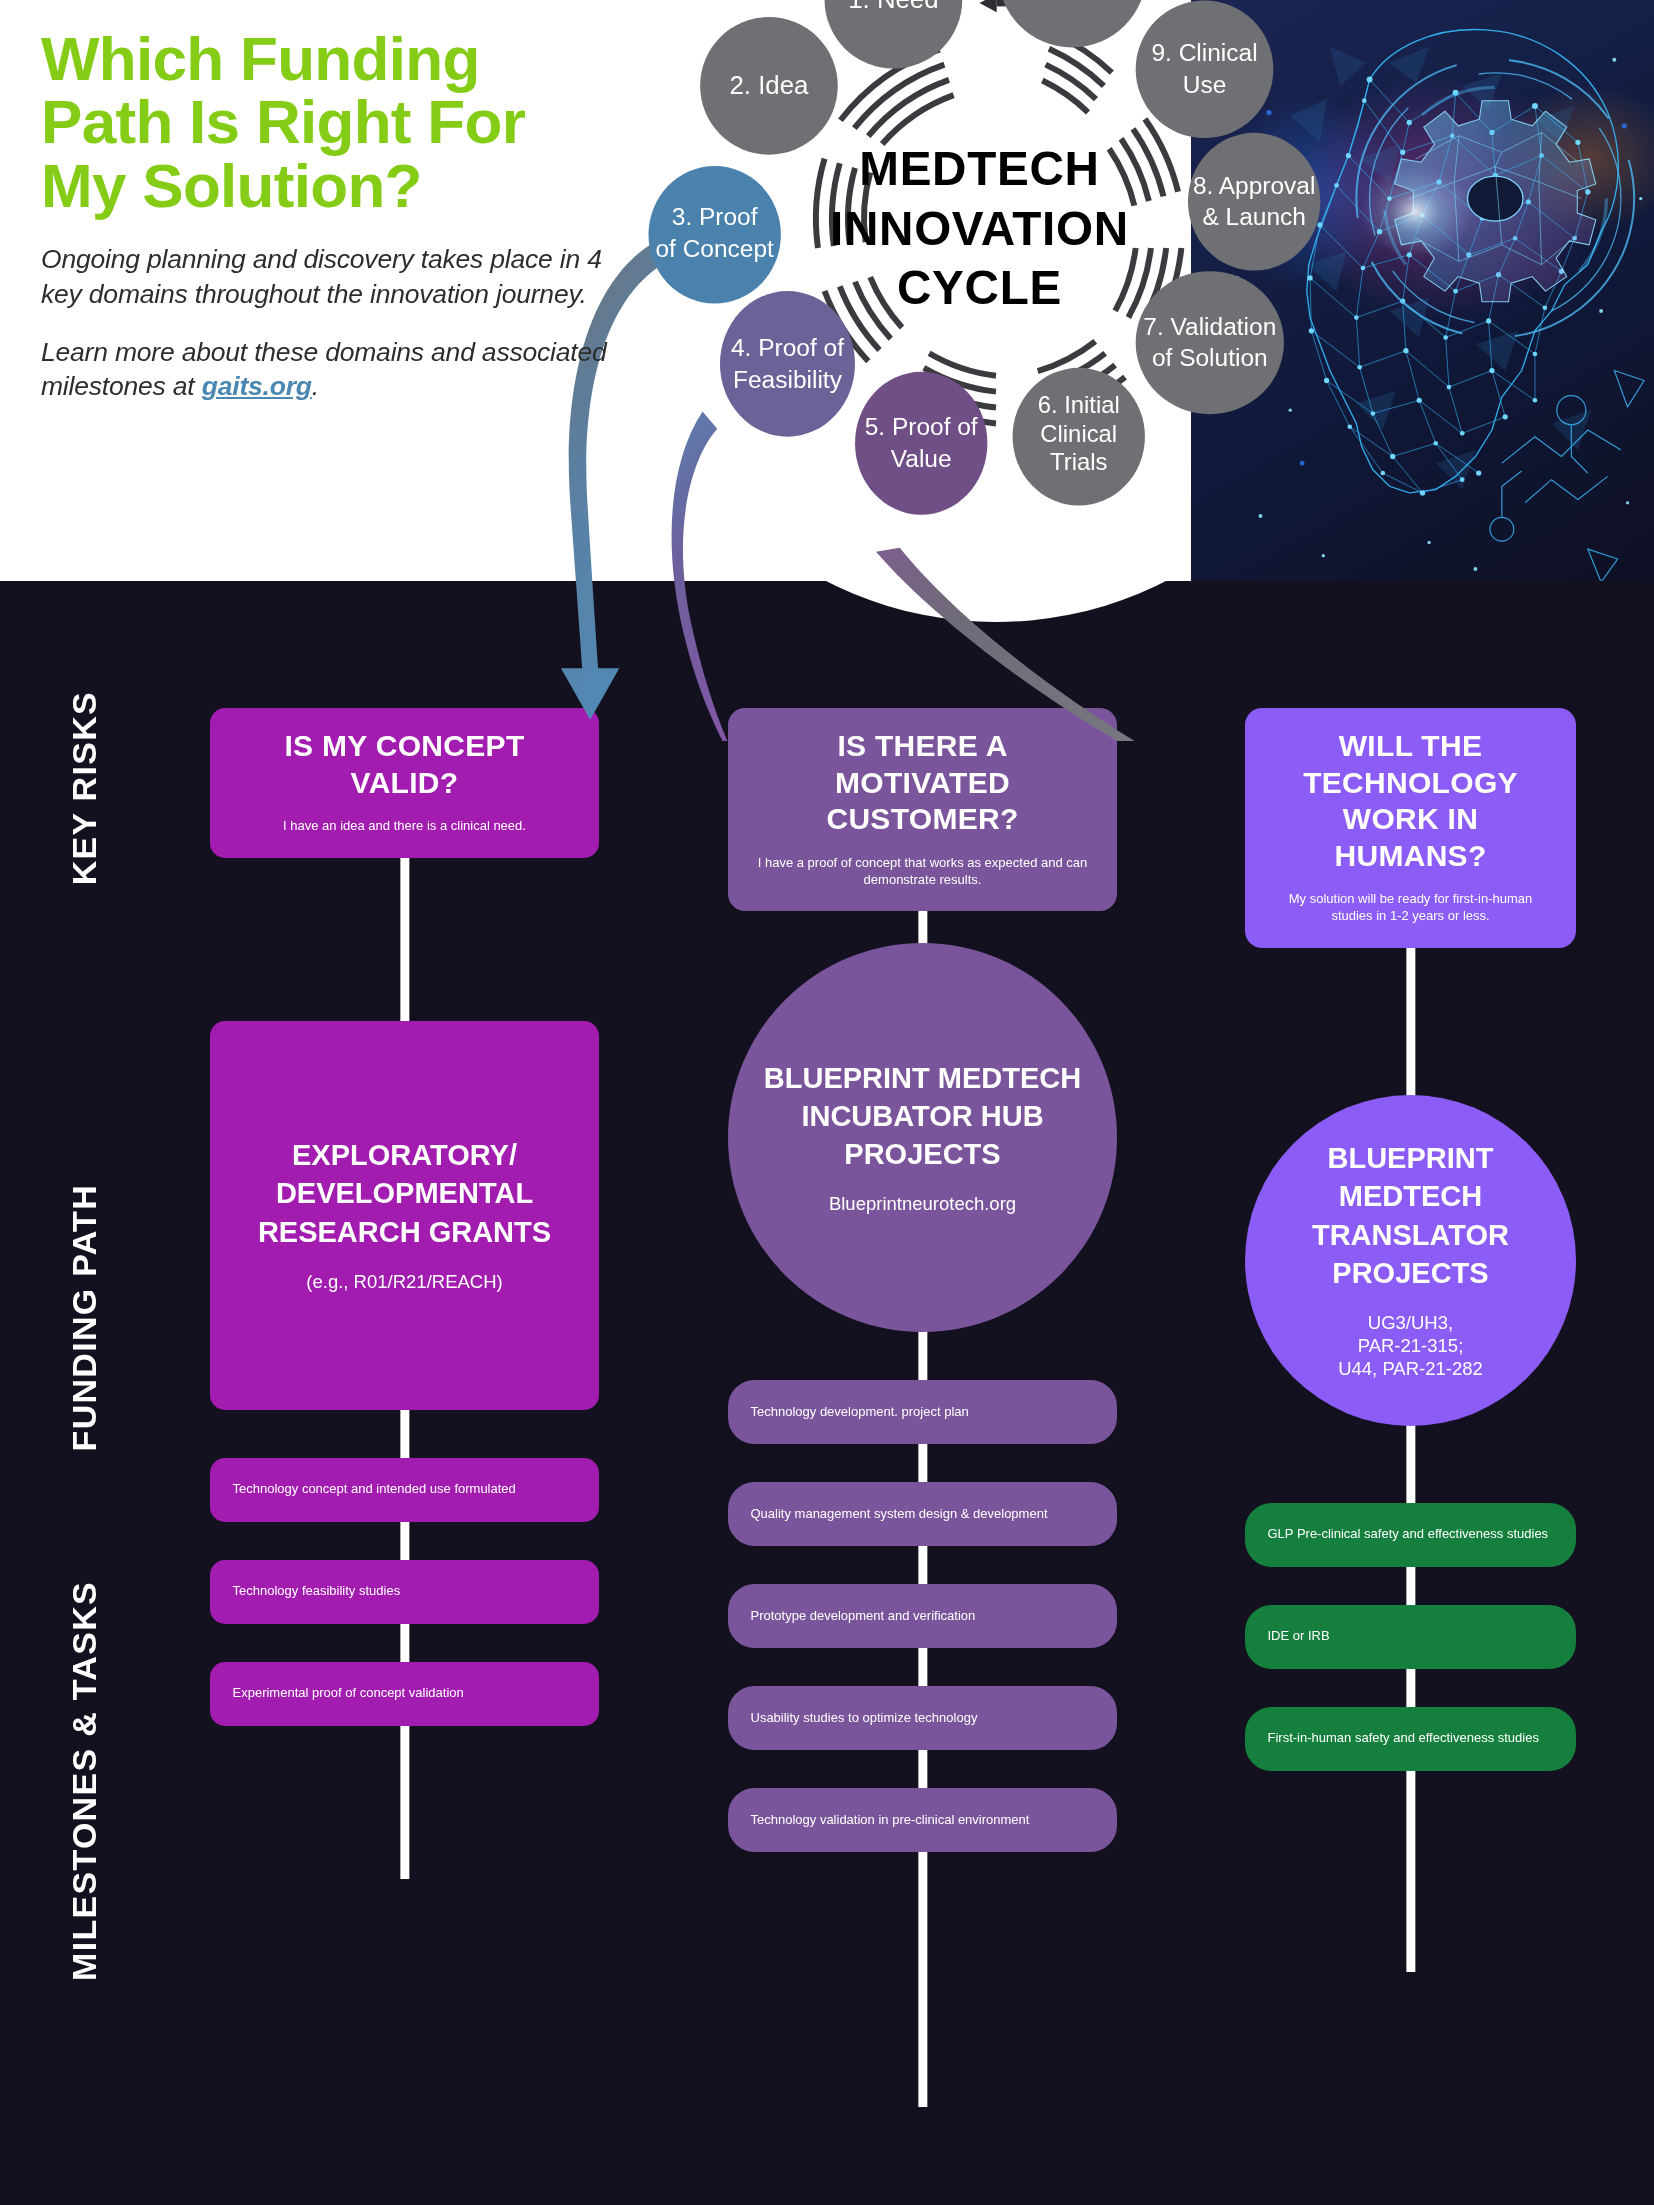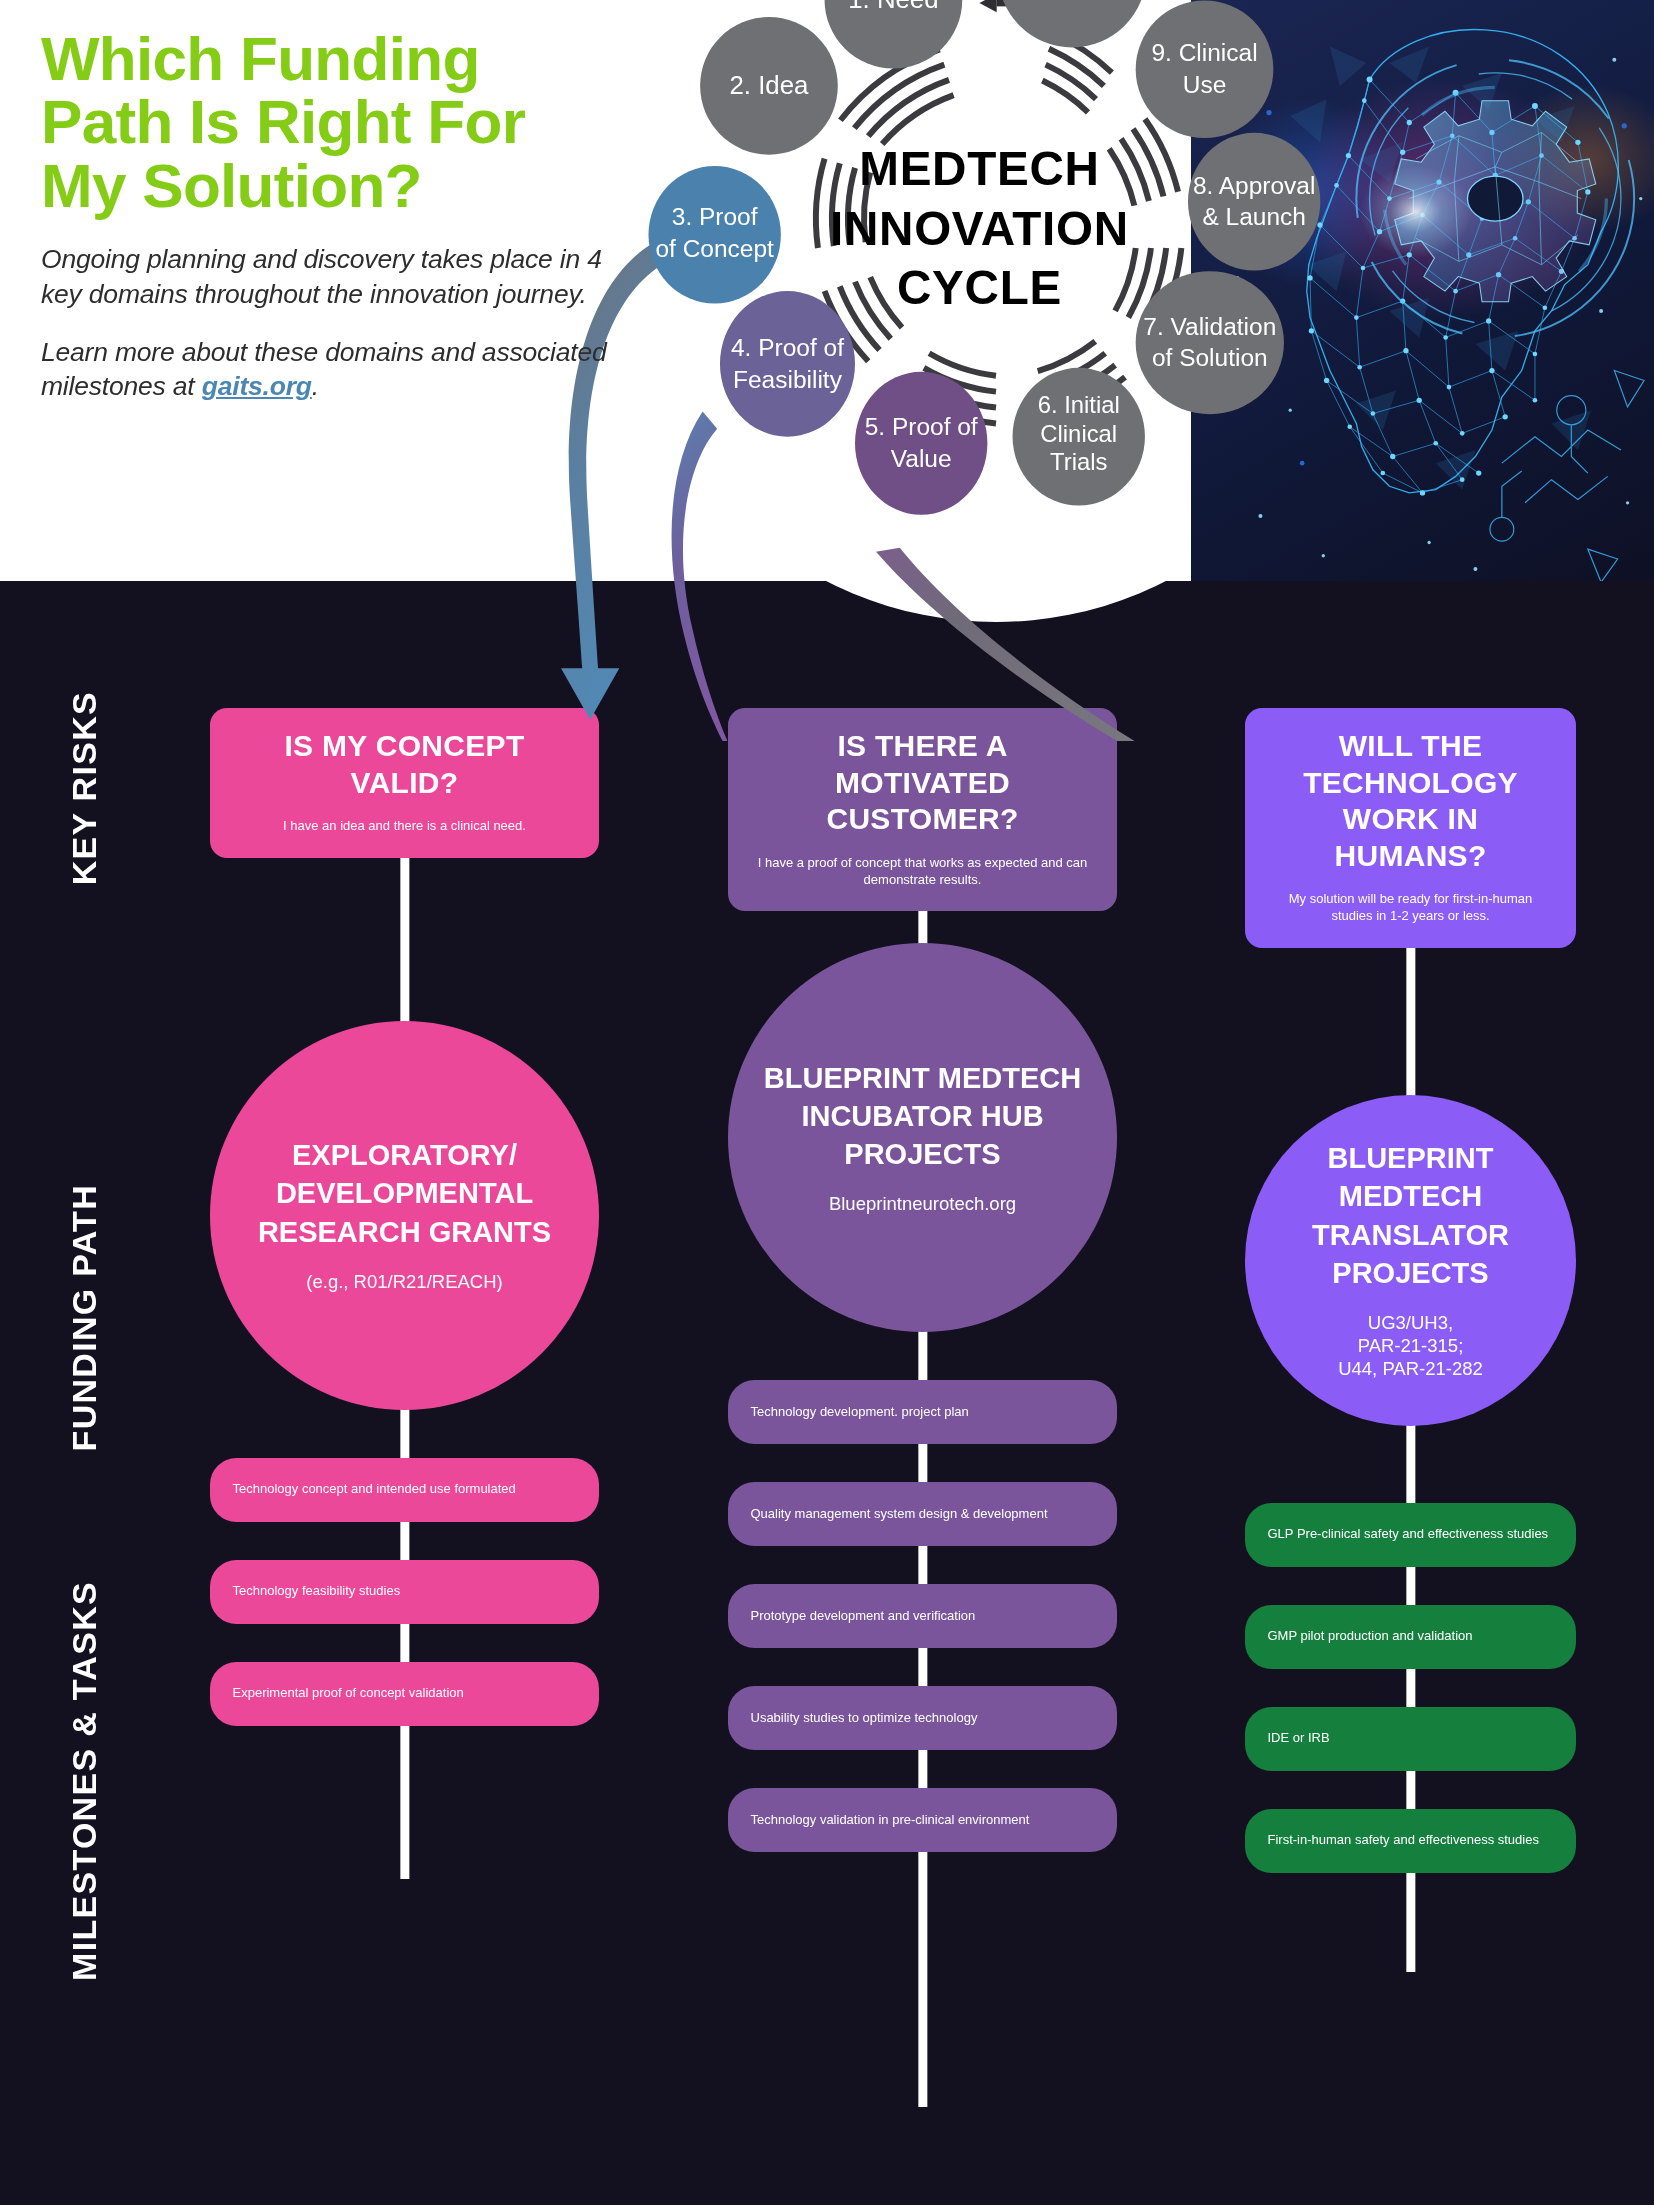--- a/index.html
+++ b/index.html
@@ -107,21 +107,21 @@
   .pill {
     position:relative; z-index:2;
     border-radius:26.5px;
     padding:13.2px 22.5px;
     color:#ffffff; font-size:13px; line-height:1.26;
     min-height:64px;
     display:flex; align-items:center;
   }
 
   
-  .c-blue   { background:#ec4899; }
+  .c-blue   { background:#a21caf;border-radius:15px; }
   .c-purple { background:#7a559b; }
   .c-gray   { background:#8b5cf6; }
   .c-gray-l { background:#15803d; }
 </style>
 </head>
 <body>
 
 <div id="page">
 
   <div id="header-band"></div>
@@ -583,20 +583,19 @@
       <div class="fund-title">BLUEPRINT MEDTECH TRANSLATOR PROJECTS</div>
       <div class="fund-sub" style="white-space:pre-line;">UG3/UH3,
 PAR-21-315;
 U44, PAR-21-282</div>
     </div>
 
     <div style="height:77px;"></div>
 
     <div style="display:flex;flex-direction:column;gap:38px;">
       <div class="pill c-gray-l">GLP Pre-clinical safety and effectiveness studies</div>
-      <div class="pill c-gray-l">GMP pilot production and validation</div>
       <div class="pill c-gray-l">IDE or IRB</div>
       <div class="pill c-gray-l">First-in-human safety and effectiveness studies</div>
     </div>
   </div>
 
 </div>
 
 
 </body></html>

